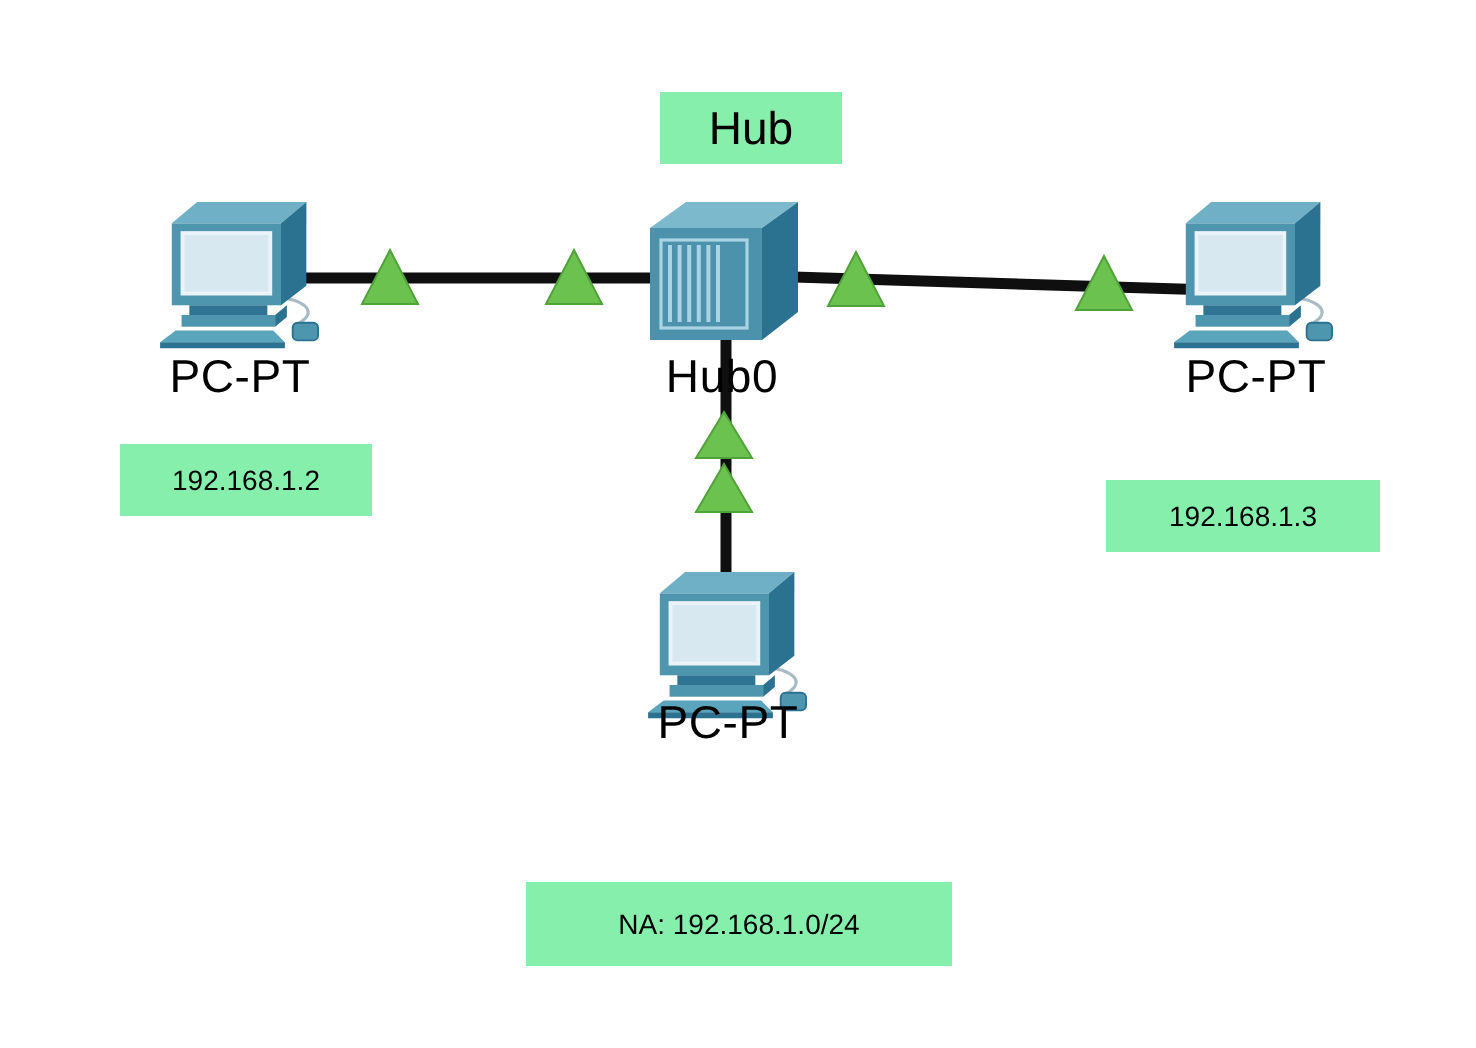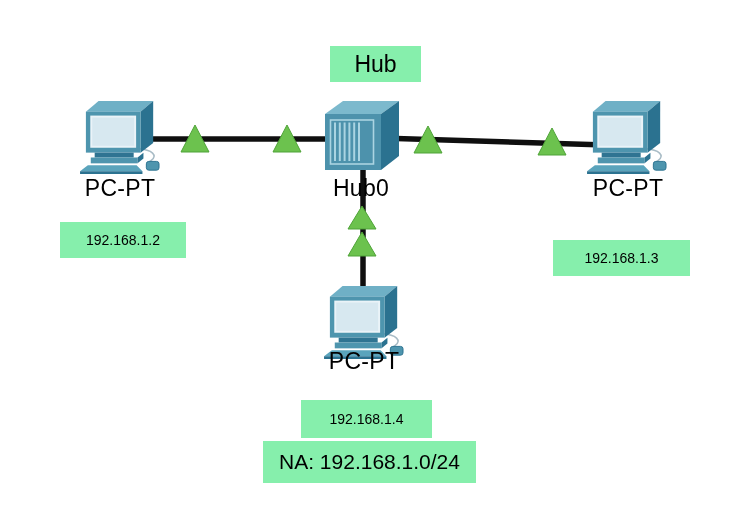--- a/index.html
+++ b/index.html
@@ -15,21 +15,21 @@
     position:absolute; width:130px; text-align:center;
     font-size:23px; line-height:18px; letter-spacing:0.3px; color:#000;
   }
   .dev-label span { display:block; }
   .note {
     position:absolute; background:#86efac; color:#000;
     display:flex; align-items:center; justify-content:center; white-space:nowrap;
   }
   .note.ip    { font-size:14px; }
   .note.title { font-size:23px; }
-  .note.na    { font-size:21px; }
+  .note.na    { font-size:14px; }
 </style>
 </head>
 <body>
 
 <svg width="0" height="0" style="position:absolute" aria-hidden="true">
   <defs>
     <symbol id="pc-sym" viewBox="0 0 92 80">
 
       <path d="M64,51 c14,1 20,7 13,12 c-3.5,2.5 -4.5,3 -3.5,5.5" stroke="#a9bcc6" stroke-width="1.6" fill="none"></path>
 
@@ -104,17 +104,16 @@
     <span>PC-PT</span>
   </div>
   <div class="dev-label" style="left:299px; top:352px;">
     <span>PC-PT</span>
   </div>
 
   <div class="note title" style="left:330px; top:46px; width:91px; height:36px;">Hub</div>
 
   <div class="note ip" style="left:60px; top:222px; width:126px; height:36px;">192.168.1.2</div>
   <div class="note ip" style="left:553px; top:224px; width:137px; height:36px;margin-top:16px;">192.168.1.3</div>
-  <div class="note ip" style="left:301px; top:400px; width:131px; height:38px;">192.168.1.4</div>
 
   <div class="note na" style="left:263px; top:441px; width:213px; height:42px;">NA: 192.168.1.0/24</div>
 
 </div>
 
 </body></html>

